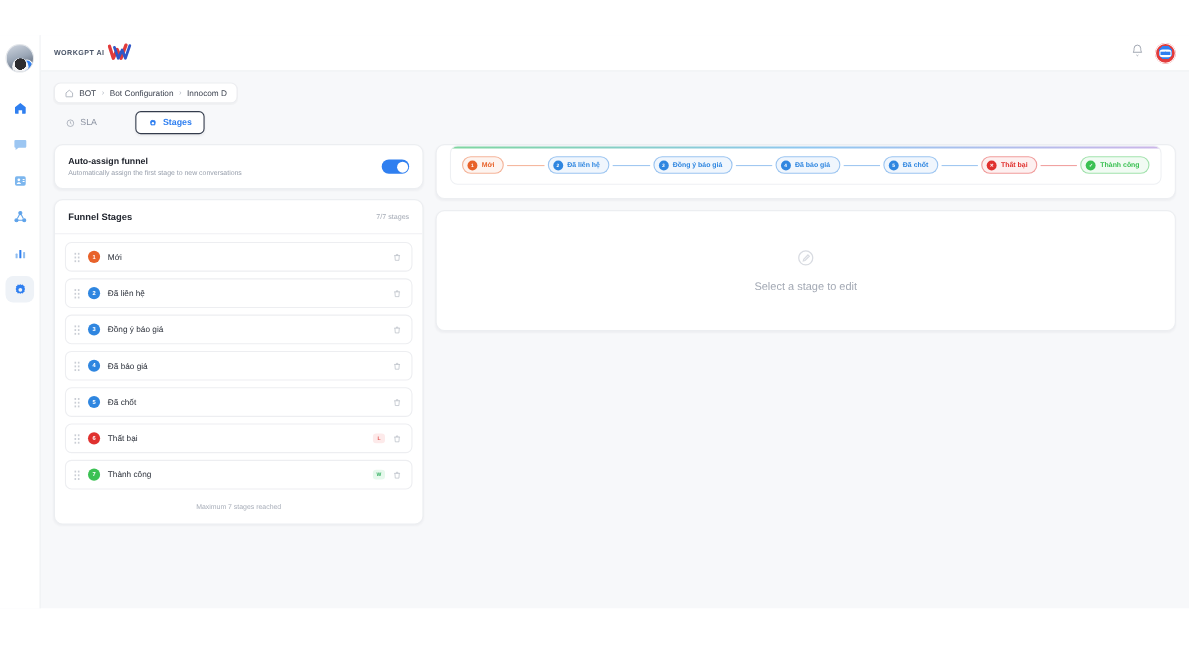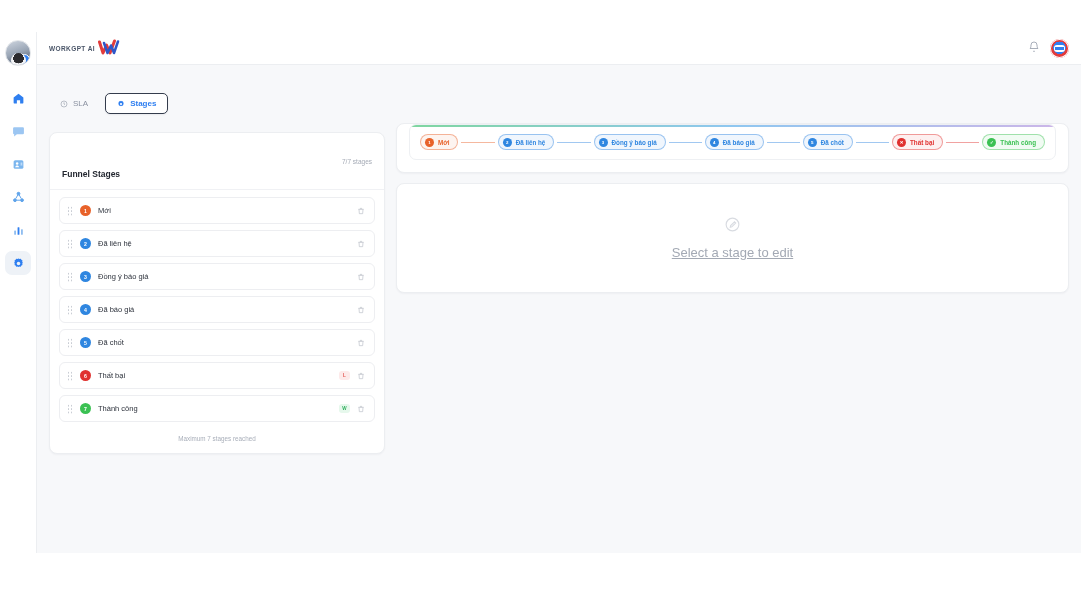--- a/index.html
+++ b/index.html
@@ -83,21 +83,21 @@
   .breadcrumb {
     background:#fff; border:1px solid #ecedf0; border-radius:6px;
     height:19px; display:inline-flex; align-items:center; gap:5px;
     padding: 0 9px; font-size:7.5px; color:#3d4350;
     box-shadow: 0 1px 1px rgba(16,24,40,.03);
   }
   .crumb-sep { color:#b6bcc6; font-size:7px; }
   .home-ic { color:#9aa1ad; display:flex; }
 
   
-  .tabs { display:flex; align-items:center; gap:6px; margin-top:18px; }
+  .tabs { display:flex; align-items:center; gap:24px; margin-top:7px; }
   .tab {
     display:flex; align-items:center; gap:5px; height:21px; padding:0 11px;
     font-size:8px; color:#8a91a0; border-radius:6px; background:transparent;
   }
   .tab.active {
     background:#fff; color:#2f7ff0; font-weight:700;
     border:1px solid #343c4c; border-radius:5px;
     box-shadow:0 1px 2px rgba(16,24,40,.06);
   }
   .tab .tic { display:flex; }
@@ -124,21 +124,21 @@
     content:""; position:absolute; right:1.5px; top:1.5px; width:10px;height:10px;
     border-radius:50%; background:#fff;
   }
 
   
   .stages-card { margin-top:9px; }
   .stages-head {
     display:flex; align-items:center; padding:10px 12px;
     border-bottom:1px solid #f0f1f4;
   }
-  .stages-title { font-size:8.5px; font-weight:700; color:#22262f;margin-top:26px; }
+  .stages-title { font-size:8.5px; font-weight:700; color:#22262f; }
   .stages-count { margin-left:auto; font-size:6.5px; color:#a4aab5; }
   .stage-list { padding:7px 9px 4px 9px; display:flex; flex-direction:column; gap:6px; }
   .stage-row {
     display:flex; align-items:center; gap:7px; height:27px;
     border:1px solid #edeef1; border-radius:6px; padding:0 9px 0 7px;
     background:#fff;
   }
   .grip {
     width:6px;height:10px; flex:0 0 6px;
     background-image: radial-gradient(#c6cad2 38%, transparent 40%);
@@ -183,21 +183,21 @@
     font-size:4.4px;color:#fff;font-weight:700;
   }
   .conn { flex:1 1 auto; height:1px; min-width:10px; margin:0 3px; }
 
   
   .empty-card {
     margin-top:10px; height:110px; display:flex; flex-direction:column;
     align-items:center; justify-content:center; gap:8px;
   }
   .empty-ic { color:#d8dbe1; }
-  .empty-text { font-size:13px; color:#a3a9b4;text-decoration:underline; }
+  .empty-text { font-size:10px; color:#a3a9b4; }
 </style>
 </head>
 <body>
 
 <div class="app">
 
   <div class="rail">
     <div class="avatar">
       <div class="badge"></div>
     </div>
@@ -275,20 +275,32 @@
               <path d="M18 8a6 6 0 1 0-12 0c0 6-2 7-2 7h16s-2-1-2-7z"></path>
               <path d="M10.3 20a2 2 0 0 0 3.4 0"></path>
             </svg>
         </span>
         <span class="bot-avatar"></span>
       </div>
     </div>
 
     <div class="content">
 
+      <div class="breadcrumb">
+        <span class="home-ic">
+          <svg width="8" height="8" viewBox="0 0 24 24" fill="none" stroke="#9aa1ad" stroke-width="2">
+              <path d="M3 10.5 12 3l9 7.5V20a1 1 0 0 1-1 1H4a1 1 0 0 1-1-1z"></path>
+            </svg>
+        </span>
+        <span>BOT</span>
+        <span class="crumb-sep">›</span>
+        <span>Bot Configuration</span>
+        <span class="crumb-sep">›</span>
+        <span>Innocom D</span>
+      </div>
 
       <div class="tabs">
         <div class="tab">
           <span class="tic">
             <svg width="8" height="8" viewBox="0 0 24 24" fill="none" stroke="#9aa1ad" stroke-width="2">
                 <circle cx="12" cy="12" r="9"></circle>
                 <path d="M12 7v5l3 2"></path>
               </svg>
           </span>
           <span>SLA</span>
@@ -301,20 +313,27 @@
               </svg>
           </span>
           <span>Stages</span>
         </div>
       </div>
 
       <div class="cols">
 
         <div class="col-left">
 
+          <div class="card auto-card">
+            <div>
+              <div class="auto-title">Auto-assign funnel</div>
+              <div class="auto-sub">Automatically assign the first stage to new conversations</div>
+            </div>
+            <div class="toggle"></div>
+          </div>
 
           <div class="card stages-card">
             <div class="stages-head">
               <div class="stages-title">Funnel Stages</div>
               <div class="stages-count">7/7 stages</div>
             </div>
 
             <div class="stage-list">
 
               <div class="stage-row">

